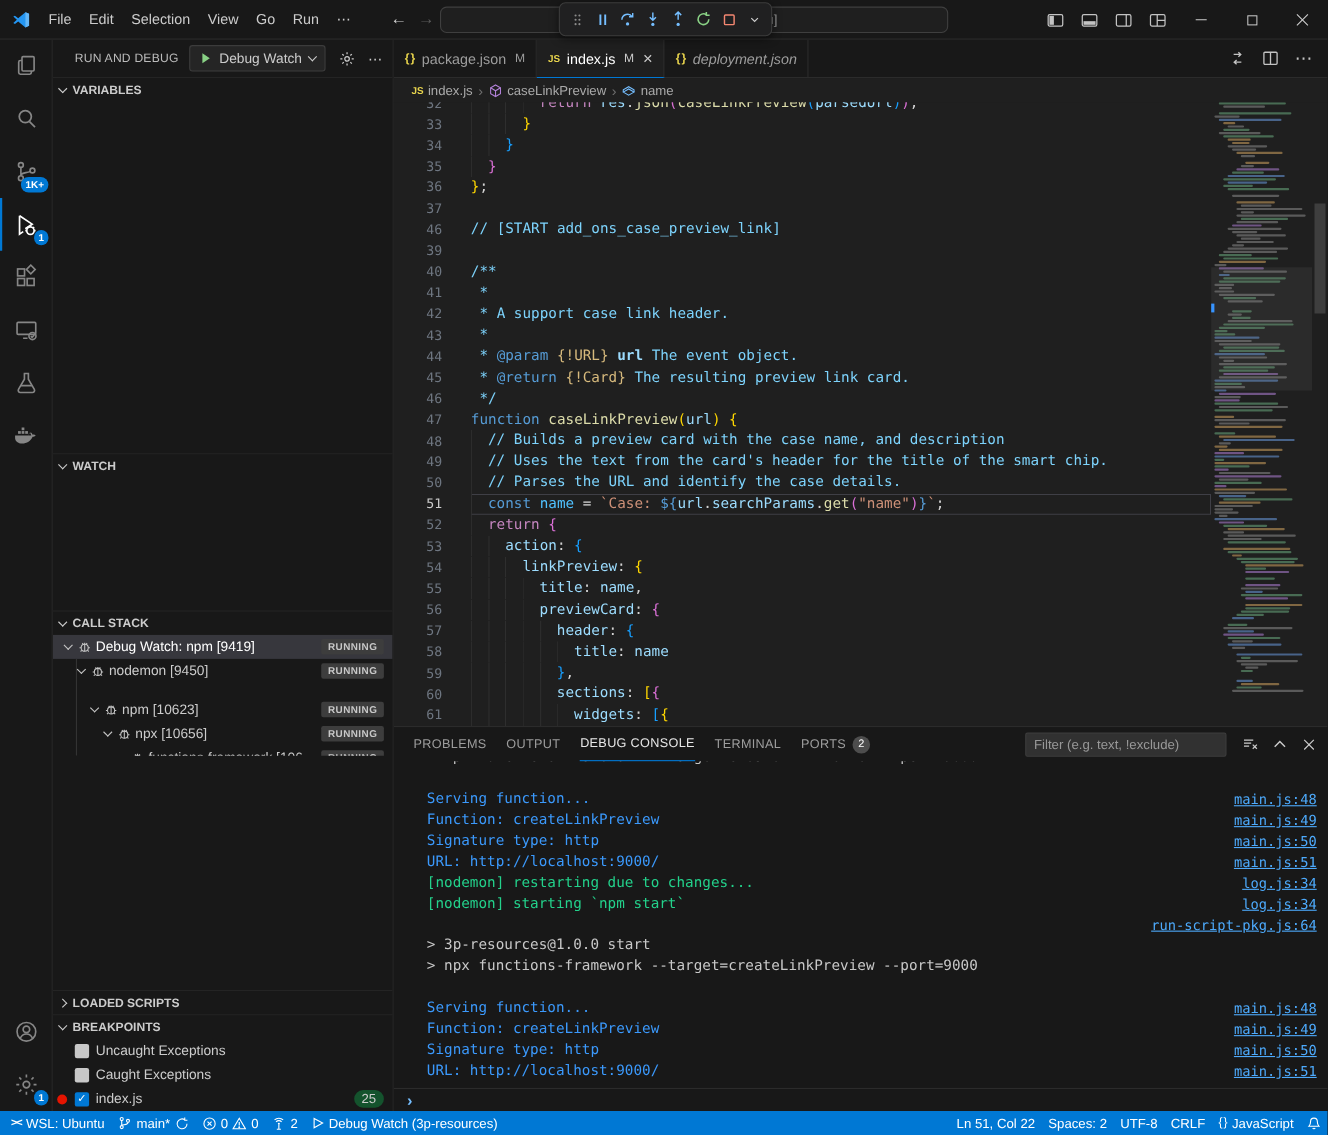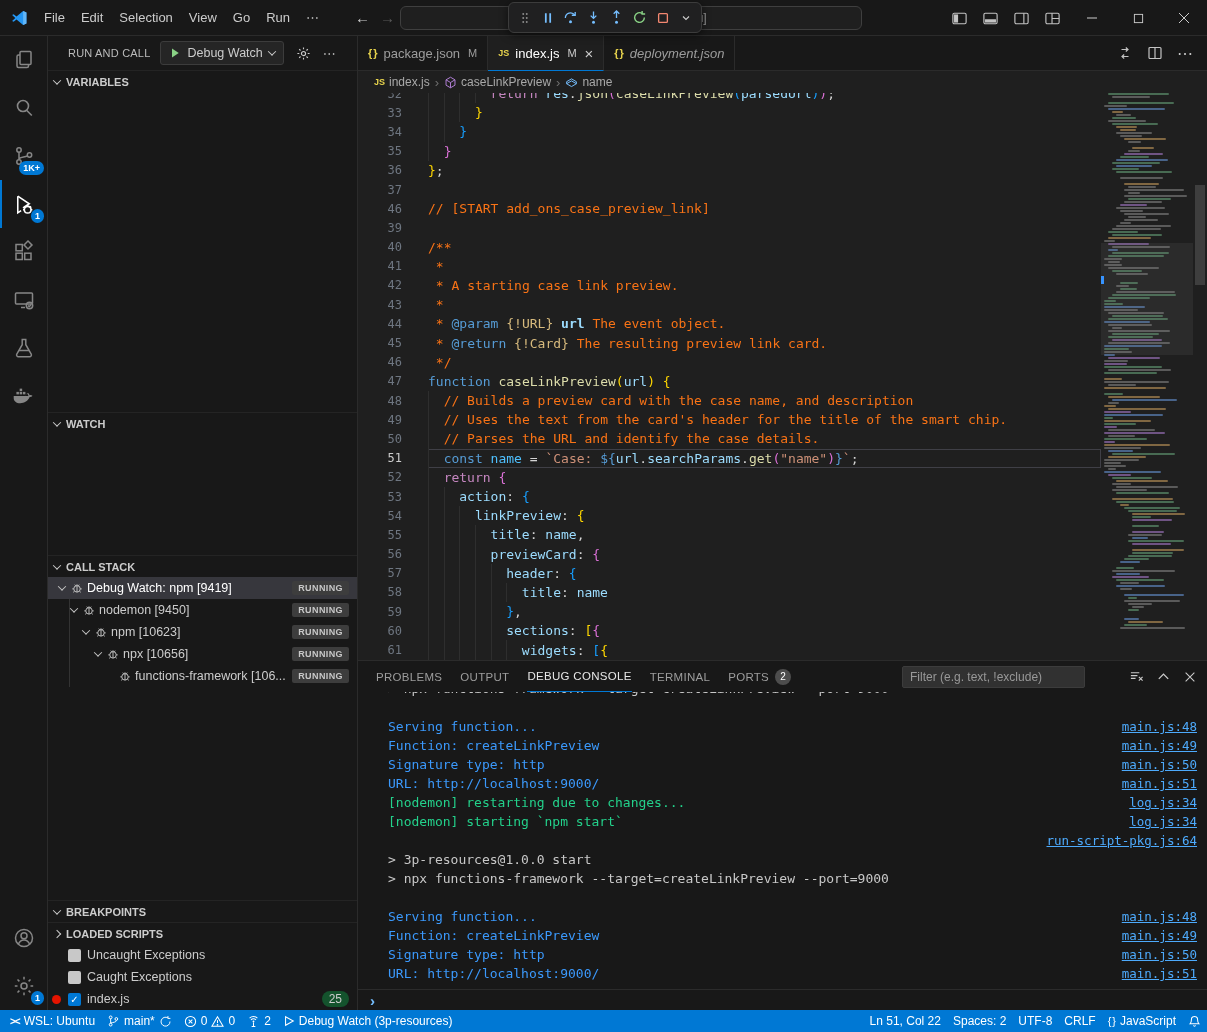--- a/index.html
+++ b/index.html
@@ -83,36 +83,36 @@
   .code-row{height:19.2px;display:flex;align-items:center;font-family:"DejaVu Sans Mono",monospace;font-size:13px;white-space:pre}
   .gutter{width:70px;flex:none;display:flex;align-items:center}
   .lnum{width:44px;text-align:right;color:#6e7681;font-size:12px;flex:none}
   .modwrap{width:26px;height:100%;position:relative;flex:none}
   .modwrap.mod::before{content:"";position:absolute;left:2px;top:1px;bottom:1px;width:3px;background:repeating-linear-gradient(180deg,#3794ff 0 2.5px,rgba(55,148,255,.2) 2.5px 5px)}
   .code-row.cur .lnum{color:#ccc}
   .code-content{flex:1;height:100%;display:flex;align-items:center;white-space:pre;overflow:hidden}
   .code-row.cur .code-content{box-shadow:inset 0 0 0 1px #3f3f46}
   .ig{display:inline-block;width:2ch;height:100%;box-shadow:inset 1px 0 0 #2e2e2e}
   .tok{display:inline}
-  .kw{color:#569cd6}.ctl{color:#c586c0}.str{color:#ce9178}.com{color:#f97316}.fn{color:#dcdcaa}
+  .kw{color:#569cd6}.ctl{color:#c586c0}.str{color:#ce9178}.com{color:#7dd3fc}.fn{color:#dcdcaa}
   .var{color:#9cdcfe}.cvar{color:#4fc1ff}.pun{color:#d4d4d4}.txt{color:#d4d4d4}
   .b1{color:#ffd700}.b2{color:#da70d6}.b3{color:#179fff}
   .typ{color:#d7ba7d}.varb{color:#9cdcfe;font-weight:700}
 
   
   .minimap{width:92px;flex:none;position:relative;overflow:hidden}
   .mm-bar{height:2px;margin-bottom:1px;border-radius:1px}
   .mm-slider{position:absolute;left:0;right:0;top:150px;height:112px;background:rgba(121,121,121,.13)}
   .mm-marker{position:absolute;left:0;top:183px;width:3px;height:8px;background:#3794ff}
   .scrollbar{width:14px;flex:none;position:relative}
   .scroll-thumb{position:absolute;left:2px;top:92px;width:10px;height:100px;background:rgba(121,121,121,.35)}
 
   
   .panel{height:350px;flex:none;background:#181818;border-top:1px solid #2b2b2b;display:flex;flex-direction:column}
-  .panel-tabs{height:31px;flex:none;display:flex;align-items:center;padding:0 10px 0 18px;gap:32px;font-size:11.5px;color:#9d9d9d}
+  .panel-tabs{height:31px;flex:none;display:flex;align-items:center;padding:0 10px 0 18px;gap:2px;font-size:11.5px;color:#9d9d9d}
   .panel-tab{height:100%;display:flex;align-items:center;gap:6px;letter-spacing:.3px;white-space:nowrap}
   .panel-tab.active{color:#e7e7e7;border-bottom:1px solid #0078d4}
   .port-badge{background:#4d4d4d;color:#fff;border-radius:50%;width:16px;height:16px;font-size:10px;display:flex;align-items:center;justify-content:center}
   .panel-filter{margin-left:auto;width:183px;height:22px;background:#313131;border:1px solid #3c3c3c;border-radius:2px;color:#989898;font-size:12px;display:flex;align-items:center;padding:0 7px;white-space:nowrap;overflow:hidden}
   .panel-actions{display:flex;align-items:center;gap:12px;margin-left:12px;color:#ccc}
   .console{flex:1;min-height:0;overflow:hidden}
   .console-inner{margin-top:-13px}
   .console-row{height:19px;display:flex;align-items:center;padding:0 10px 0 30px;font-family:"DejaVu Sans Mono",monospace;font-size:13px;white-space:pre}
   .ctext{flex:1;overflow:hidden}
   .cinfo{color:#3b99fc}.cnode{color:#23d18b}.cout{color:#c8c8c8}
@@ -346,21 +346,21 @@
               <circle cx="12" cy="12" r="3"></circle>
               <path d="M12 2.8v2.7M12 18.5v2.7M2.8 12h2.7M18.5 12h2.7M5.5 5.5l1.9 1.9M16.6 16.6l1.9 1.9M18.5 5.5l-1.9 1.9M7.4 16.6l-1.9 1.9"></path>
             </svg>
           </span>
           <span class="ab-badge">1</span>
         </div>
       </div>
 
     <div class="sidebar">
       <div class="sb-header">
-        <span class="sb-title">RUN AND CALL</span>
+        <span class="sb-title">RUN AND DEBUG</span>
         <span class="cfg">
           <svg width="12" height="12" viewBox="0 0 16 16">
               <path fill="#89d185" d="M4 2l9 6-9 6z"></path>
             </svg>
           <span>Debug Watch</span>
           <span class="chev down"></span>
         </span>
         <span class="sb-gear">
             <svg width="15" height="15" viewBox="0 0 16 16" fill="none" stroke="currentColor" stroke-width="1.2">
               <circle cx="8" cy="8" r="2.2"></circle>
@@ -407,21 +407,21 @@
             </span>
             <span class="cs-icon">
               <svg width="14" height="14" viewBox="0 0 16 16" fill="none" stroke="currentColor" stroke-width="1.1">
                 <circle cx="8" cy="9" r="3.7"></circle>
                 <path d="M8 5.3V3.8M5.5 4.2l1 1.3M10.5 4.2l-1 1.3M4.3 9H2.6M13.4 9h-1.7M5 11.8l-1.3 1.1M11 11.8l1.3 1.1M8 5.3v7.4"></path>
               </svg>
             </span>
             <span class="cs-label">nodemon [9450]</span>
             <span class="run-badge">RUNNING</span>
           </div>
-          <div class="cs-row" style="padding-left: 30px;">
+          <div class="cs-row" style="padding-left: 30px; margin-top: 13px;">
             <span class="cs-chev">
               <span class="chev down"></span>
             </span>
             <span class="cs-icon">
               <svg width="14" height="14" viewBox="0 0 16 16" fill="none" stroke="currentColor" stroke-width="1.1">
                 <circle cx="8" cy="9" r="3.7"></circle>
                 <path d="M8 5.3V3.8M5.5 4.2l1 1.3M10.5 4.2l-1 1.3M4.3 9H2.6M13.4 9h-1.7M5 11.8l-1.3 1.1M11 11.8l1.3 1.1M8 5.3v7.4"></path>
               </svg>
             </span>
             <span class="cs-label">npm [10623]</span>
@@ -449,26 +449,26 @@
               </svg>
             </span>
             <span class="cs-label">functions-framework [106...</span>
             <span class="run-badge">RUNNING</span>
           </div>
         </div>
 
       <div class="sb-fill"></div>
 
       <div class="sec-head">
+        <span class="chev right"></span>
+        <span>LOADED SCRIPTS</span>
+      </div>
+      <div class="sec-head">
         <span class="chev down"></span>
         <span>BREAKPOINTS</span>
-      </div>
-      <div class="sec-head">
-        <span class="chev right"></span>
-        <span>LOADED SCRIPTS</span>
       </div>
       <div class="sec-body">
           <div class="bp-row">
             <span class="bp-dotwrap"></span>
             <span class="checkbox"></span>
             <span class="bp-label">Uncaught Exceptions</span>
           </div>
           <div class="bp-row">
             <span class="bp-dotwrap"></span>
             <span class="checkbox"></span>
@@ -548,21 +548,21 @@
               <div class="code-row"><div class="gutter"><span class="lnum">32</span><span class="modwrap"></span></div><div class="code-content"><span class="ig"></span><span class="ig"></span><span class="ig"></span><span class="ig"></span><span class="tok ctl">return </span><span class="tok var">res</span><span class="tok pun">.</span><span class="tok fn">json</span><span class="tok b2">(</span><span class="tok fn">caseLinkPreview</span><span class="tok b3">(</span><span class="tok var">parsedUrl</span><span class="tok b3">)</span><span class="tok b2">)</span><span class="tok pun">;</span></div></div>
               <div class="code-row"><div class="gutter"><span class="lnum">33</span><span class="modwrap"></span></div><div class="code-content"><span class="ig"></span><span class="ig"></span><span class="ig"></span><span class="tok b1">}</span></div></div>
               <div class="code-row"><div class="gutter"><span class="lnum">34</span><span class="modwrap"></span></div><div class="code-content"><span class="ig"></span><span class="ig"></span><span class="tok b3">}</span></div></div>
               <div class="code-row"><div class="gutter"><span class="lnum">35</span><span class="modwrap"></span></div><div class="code-content"><span class="ig"></span><span class="tok b2">}</span></div></div>
               <div class="code-row"><div class="gutter"><span class="lnum">36</span><span class="modwrap"></span></div><div class="code-content"><span class="tok b1">}</span><span class="tok pun">;</span></div></div>
               <div class="code-row"><div class="gutter"><span class="lnum">37</span><span class="modwrap"></span></div><div class="code-content"></div></div>
               <div class="code-row"><div class="gutter"><span class="lnum">46</span><span class="modwrap"></span></div><div class="code-content"><span class="tok com">// [START add_ons_case_preview_link]</span></div></div>
               <div class="code-row"><div class="gutter"><span class="lnum">39</span><span class="modwrap"></span></div><div class="code-content"></div></div>
               <div class="code-row"><div class="gutter"><span class="lnum">40</span><span class="modwrap"></span></div><div class="code-content"><span class="tok com">/**</span></div></div>
               <div class="code-row"><div class="gutter"><span class="lnum">41</span><span class="modwrap"></span></div><div class="code-content"><span class="tok com"> *</span></div></div>
-              <div class="code-row"><div class="gutter"><span class="lnum">42</span><span class="modwrap"></span></div><div class="code-content"><span class="tok com"> * A starting case link preview.</span></div></div>
+              <div class="code-row"><div class="gutter"><span class="lnum">42</span><span class="modwrap"></span></div><div class="code-content"><span class="tok com"> * A support case link header.</span></div></div>
               <div class="code-row"><div class="gutter"><span class="lnum">43</span><span class="modwrap"></span></div><div class="code-content"><span class="tok com"> *</span></div></div>
               <div class="code-row"><div class="gutter"><span class="lnum">44</span><span class="modwrap"></span></div><div class="code-content"><span class="tok com"> * </span><span class="tok kw">@param</span><span class="tok com"> </span><span class="tok typ">{!URL}</span><span class="tok com"> </span><span class="tok varb">url</span><span class="tok com"> The event object.</span></div></div>
               <div class="code-row"><div class="gutter"><span class="lnum">45</span><span class="modwrap"></span></div><div class="code-content"><span class="tok com"> * </span><span class="tok kw">@return</span><span class="tok com"> </span><span class="tok typ">{!Card}</span><span class="tok com"> The resulting preview link card.</span></div></div>
               <div class="code-row"><div class="gutter"><span class="lnum">46</span><span class="modwrap"></span></div><div class="code-content"><span class="tok com"> */</span></div></div>
               <div class="code-row"><div class="gutter"><span class="lnum">47</span><span class="modwrap"></span></div><div class="code-content"><span class="tok kw">function</span><span class="tok txt"> </span><span class="tok fn">caseLinkPreview</span><span class="tok b1">(</span><span class="tok var">url</span><span class="tok b1">)</span><span class="tok txt"> </span><span class="tok b1">{</span></div></div>
               <div class="code-row"><div class="gutter"><span class="lnum">48</span><span class="modwrap"></span></div><div class="code-content"><span class="ig"></span><span class="tok com">// Builds a preview card with the case name, and description</span></div></div>
               <div class="code-row"><div class="gutter"><span class="lnum">49</span><span class="modwrap"></span></div><div class="code-content"><span class="ig"></span><span class="tok com">// Uses the text from the card's header for the title of the smart chip.</span></div></div>
               <div class="code-row"><div class="gutter"><span class="lnum">50</span><span class="modwrap"></span></div><div class="code-content"><span class="ig"></span><span class="tok com">// Parses the URL and identify the case details.</span></div></div>
               <div class="code-row cur"><div class="gutter"><span class="lnum">51</span><span class="modwrap mod"></span></div><div class="code-content"><span class="ig"></span><span class="tok kw">const</span><span class="tok txt"> </span><span class="tok cvar">name</span><span class="tok txt"> = </span><span class="tok str">`Case: </span><span class="tok kw">${</span><span class="tok var">url</span><span class="tok pun">.</span><span class="tok var">searchParams</span><span class="tok pun">.</span><span class="tok fn">get</span><span class="tok b2">(</span><span class="tok str">"name"</span><span class="tok b2">)</span><span class="tok kw">}</span><span class="tok str">`</span><span class="tok pun">;</span></div></div>
               <div class="code-row"><div class="gutter"><span class="lnum">52</span><span class="modwrap"></span></div><div class="code-content"><span class="ig"></span><span class="tok ctl">return</span><span class="tok txt"> </span><span class="tok b2">{</span></div></div>

